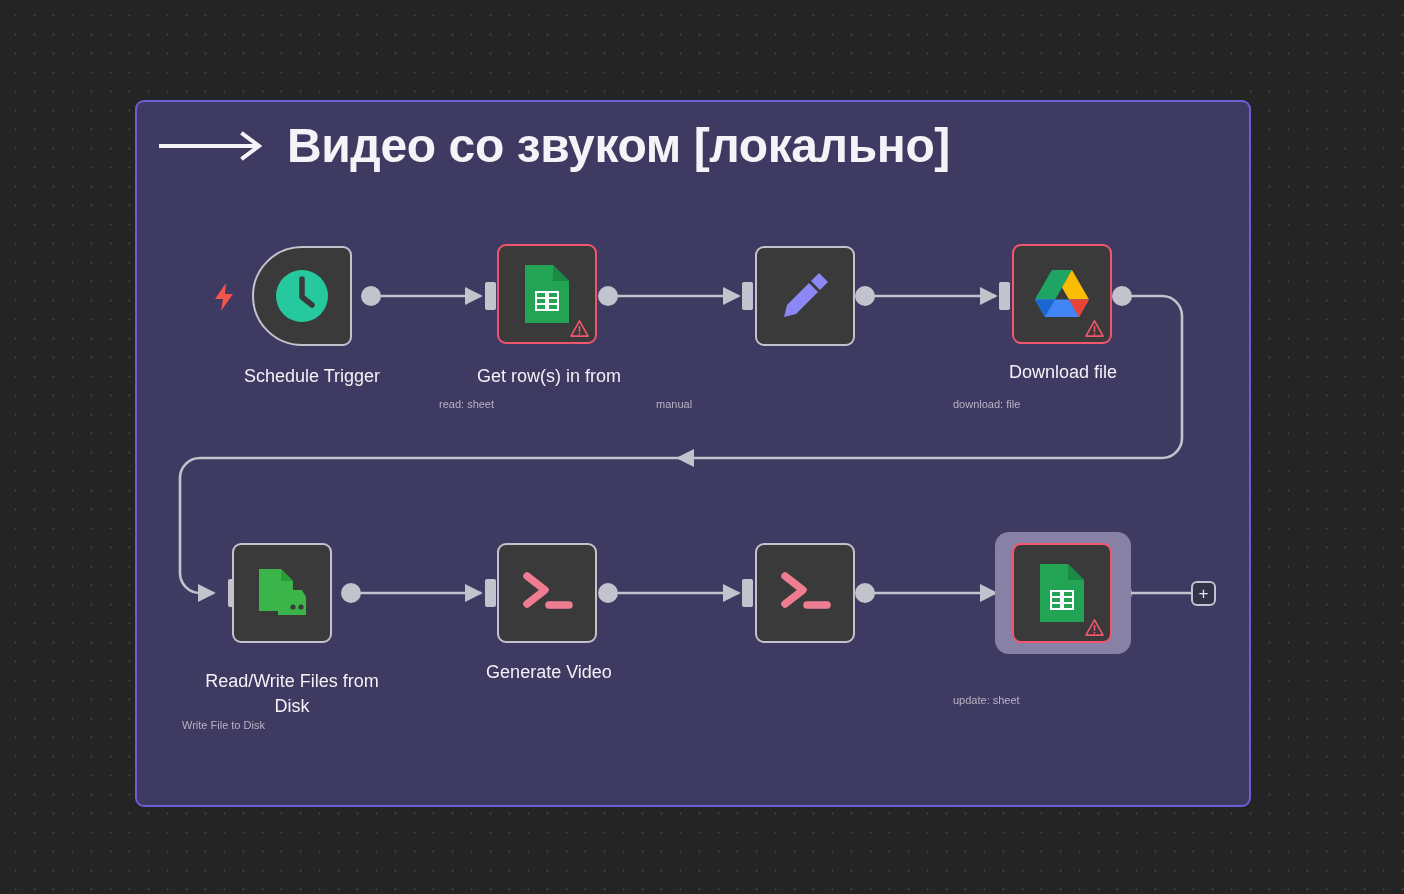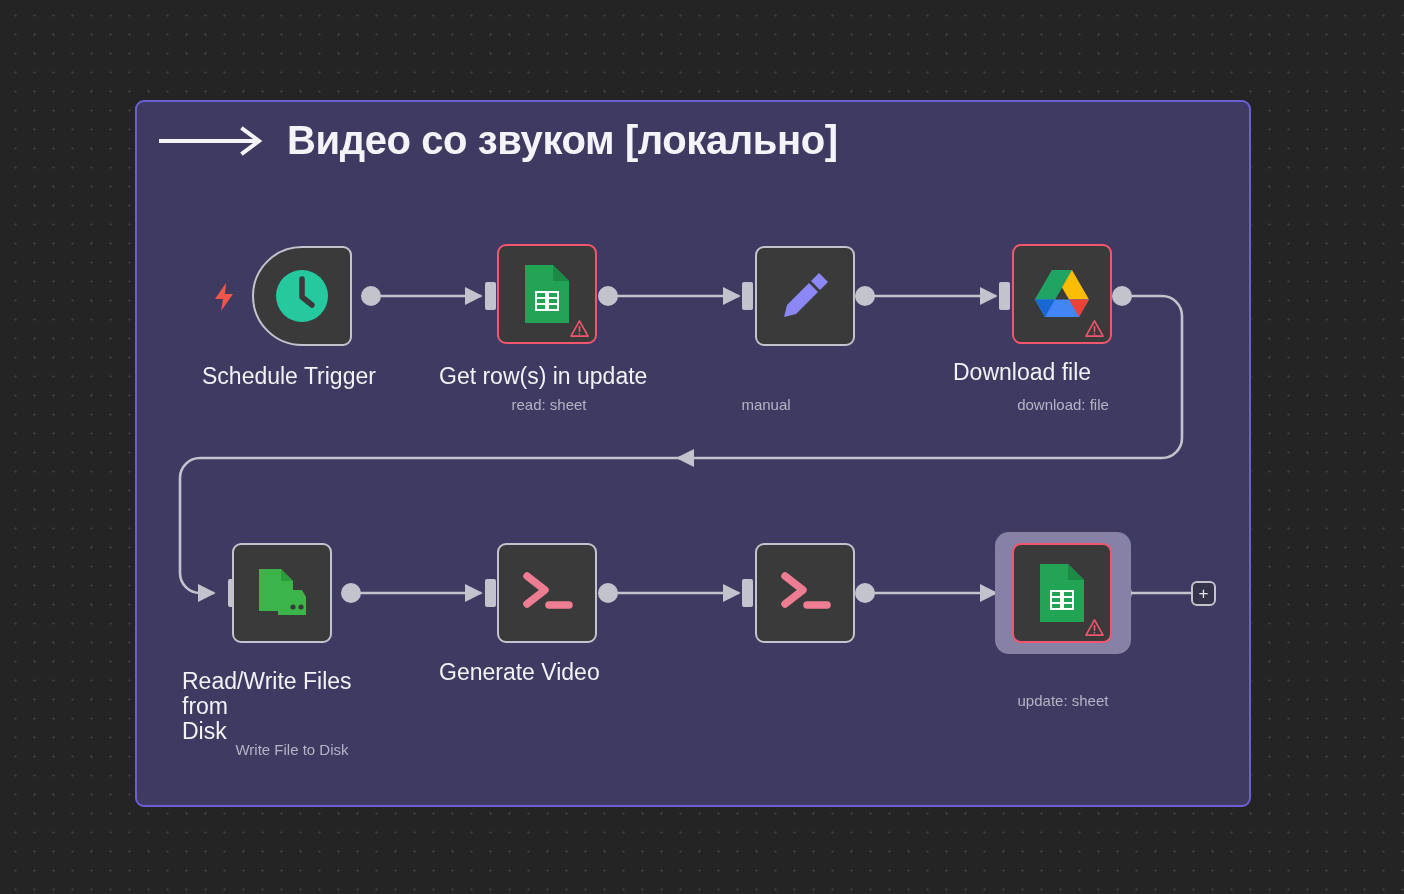--- a/index.html
+++ b/index.html
@@ -24,21 +24,21 @@
     width: 1116px; height: 707px;
     background: #3e3a61;
     border: 2px solid #6b5fd6;
     border-radius: 9px;
   }
   #panel-title {
     position: absolute;
     left: 20px; top: 16px;
     display: flex; align-items: center; gap: 18px;
     color: #f4f4f8;
-    font-size: 40px;
+    font-size: 48px;
     font-weight: 700;
     letter-spacing: -0.4px;
     white-space: nowrap;
   }
   .title-arrow { display: block; }
 
   
   #edges { position: absolute; left: 0; top: 0; width: 1404px; height: 894px; }
 
   
@@ -61,31 +61,31 @@
     border-radius: 14px;
     background: #8781a5;
   }
   .warn {
     position: absolute;
     right: 6px; bottom: 4px;
     width: 19px; height: 19px;
   }
   .label {
     position: absolute;
-    text-align: left;
+    text-align: center;
     color: #f2f2f6;
-    font-size: 23px;
+    font-size: 18px;
     line-height: 25px;
     white-space: pre-line;
   }
   .sublabel {
     position: absolute;
-    text-align: center;
+    text-align: left;
     color: #b6b3c6;
-    font-size: 15px;
+    font-size: 11px;
     line-height: 19px;
   }
   .bolt { position: absolute; left: 212px; top: 282px; }
   .plus-btn {
     position: absolute;
     left: 1191px; top: 581px;
     width: 25px; height: 25px;
     background: #33334a;
     border: 2px solid #c3c3ce;
     border-radius: 6px;
@@ -180,21 +180,21 @@
       <rect x="28" y="36" width="8" height="4" fill="#23a455"></rect>
       <rect x="16" y="42" width="8" height="4" fill="#23a455"></rect>
       <rect x="28" y="42" width="8" height="4" fill="#23a455"></rect>
     </svg>
     <svg class="warn" viewBox="0 0 20 20">
       <path d="M10,2 L19,18 H1 Z" fill="none" stroke="#f2566e" stroke-width="1.7" stroke-linejoin="round"></path>
       <line x1="10" y1="8" x2="10" y2="13" stroke="#f2566e" stroke-width="1.7" stroke-linecap="round"></line>
       <circle cx="10" cy="15.6" r="0.95" fill="#f2566e"></circle>
     </svg>
   </div>
-  <div class="label" style="left:439px; top:364px; width:220px;">Get row(s) in update</div>
+  <div class="label" style="left:439px; top:364px; width:220px;">Get row(s) in from</div>
   <div class="sublabel" style="left:439px; top:395px; width:220px;">read: sheet</div>
 
   <div class="node" style="left:755px; top:246px;">
     <svg width="58" height="58" viewBox="0 0 58 58">
       <path d="M43,6 l9,9 -8,8 -9,-9 z" fill="#8b87f5"></path>
       <path d="M33,16 l9,9 -22,22 -12,3 3,-12 z" fill="#8b87f5"></path>
     </svg>
   </div>
   <div class="sublabel" style="left:656px; top:395px; width:220px;">manual</div>
 
@@ -222,21 +222,21 @@
       <path d="M6,5 h22 l12,12 v30 h-34 z" fill="#3bb54a"></path>
       <path d="M28,5 l12,12 h-12 z" fill="#2d9c3c"></path>
       <path d="M25,33 h28 v18 h-28 z" fill="#3bb54a"></path>
       <path d="M29,26 h20 l4,7 h-28 z" fill="#3bb54a"></path>
       <circle cx="40" cy="43" r="2.6" fill="#3a3a3a"></circle>
       <circle cx="48" cy="43" r="2.6" fill="#3a3a3a"></circle>
     </svg>
   </div>
   <div class="label" style="left:182px; top:660px; width:220px;margin-top:9px;">Read/Write Files from
 Disk</div>
-  <div class="sublabel" style="left:182px; top:716px; width:220px;margin-top:24px;">Write File to Disk</div>
+  <div class="sublabel" style="left:182px; top:716px; width:220px;">Write File to Disk</div>
 
   <div class="node" style="left:497px; top:543px;">
     <svg width="58" height="50" viewBox="0 0 58 50">
       <polyline points="9,8 27,22 9,36" fill="none" stroke="#ef7d92" stroke-width="7.5" stroke-linecap="round" stroke-linejoin="round"></polyline>
       <line x1="31" y1="37" x2="51" y2="37" stroke="#ef7d92" stroke-width="7.5" stroke-linecap="round"></line>
     </svg>
   </div>
   <div class="label" style="left:439px; top:660px; width:220px;">Generate Video</div>
 
   <div class="node" style="left:755px; top:543px;">

